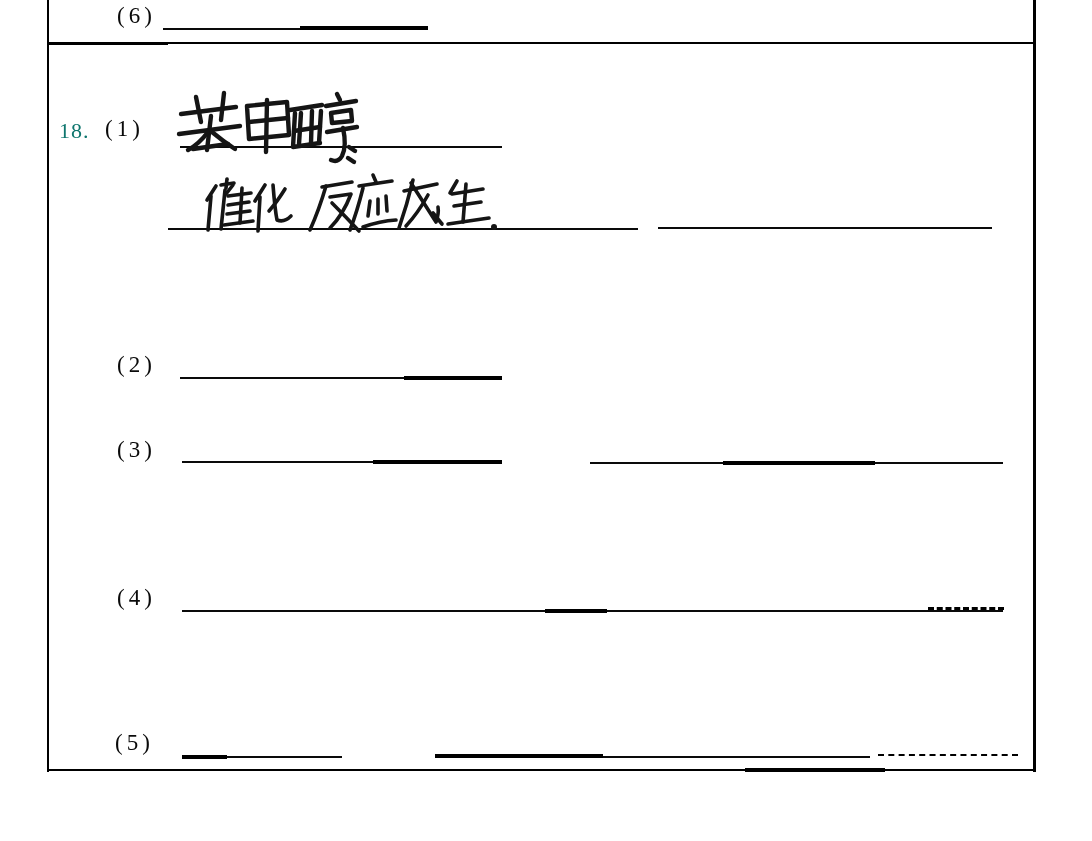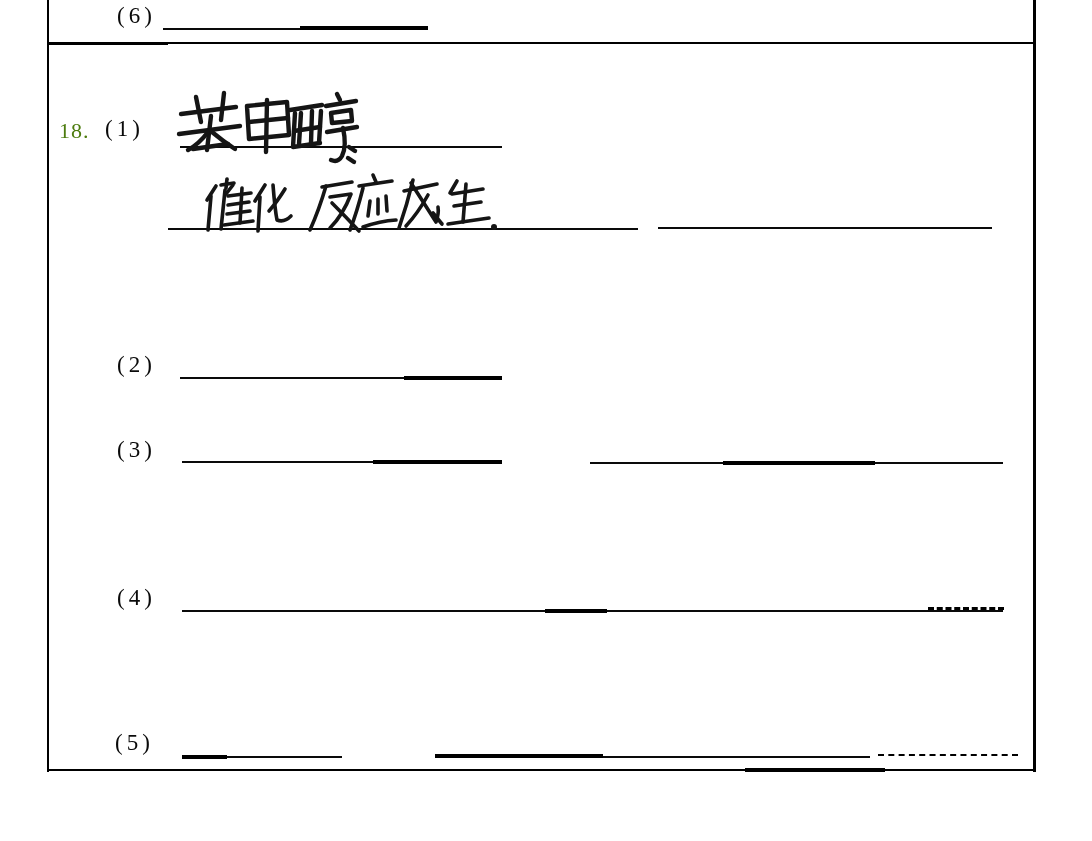--- a/index.html
+++ b/index.html
@@ -14,21 +14,21 @@
   .hl{position:absolute;background:#0a0a0a;height:2px;}
   .hl-dark{position:absolute;background:#000;}
   .hl-dash{position:absolute;background:transparent;}
   .plabel{
     position:absolute;
     font-size:23px;line-height:24px;
     color:#0a0a0a;letter-spacing:4px;white-space:nowrap;
   }
   .qnum{
     position:absolute;
-    font-size:22px;line-height:24px;color:#4d7c0f;letter-spacing:1px;text-align:right;
+    font-size:22px;line-height:24px;color:#0f766e;letter-spacing:1px;text-align:right;
   }
   .ink-overlay{position:absolute;left:0;top:0;pointer-events:none;}
   .hidden-text{
     position:absolute;width:1px;height:1px;overflow:hidden;
     clip:rect(0 0 0 0);white-space:nowrap;
   }
 </style>
 </head>
 <body>
 

